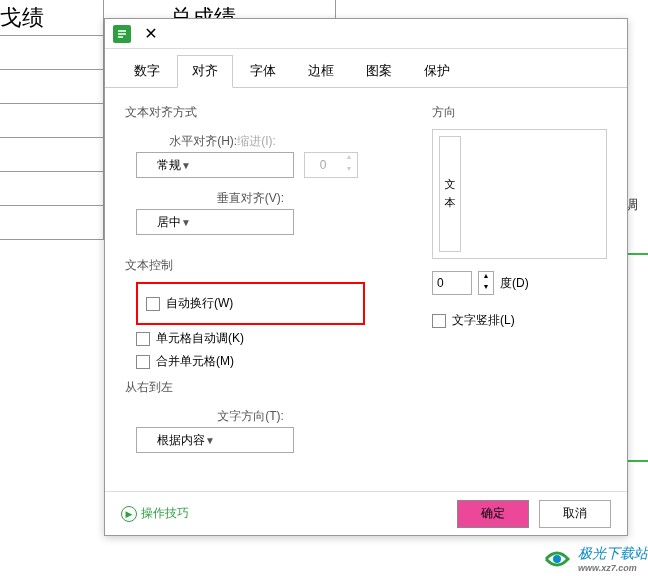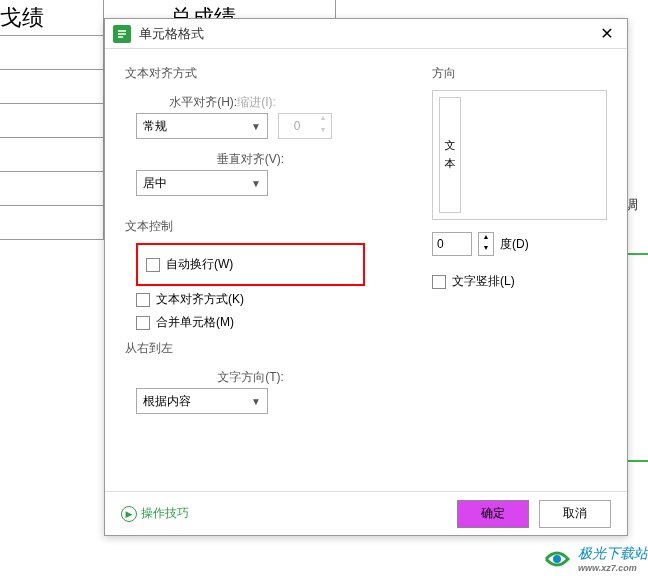--- a/index.html
+++ b/index.html
@@ -28,21 +28,21 @@
     .dialog-body { padding: 10px 20px; display: flex; gap: 30px; }
     
     .left-col { flex: 1; }
     
     .group-label { font-size: 12px; color: #555; padding: 6px 0 4px; margin-bottom: 4px; }
     .group-content { border-left: 1px solid transparent; padding-left: 10px; }
     
     .field-label { font-size: 12px; color: #555; padding: 4px 0 2px; display: flex; justify-content: center; }
     .indent-label { color: #aaa; }
     
-    .select { width: 132px; height: 26px; border: 1px solid #aaa; background: #fff; padding: 0 6px; font-size: 12px; display: flex; align-items: center; justify-content: space-between; cursor: pointer; }
+    .select { width: 158px; height: 26px; border: 1px solid #aaa; background: #fff; padding: 0 20px; font-size: 12px; display: flex; align-items: center; justify-content: flex-start; cursor: pointer; }
     .select-arrow { font-size: 10px; color: #555; }
     
     .number-input { display: inline-flex; align-items: center; width: 54px; height: 26px; border: 1px solid #ccc; }
     .number-input input { border: none; width: 36px; text-align: center; font-size: 12px; color: #aaa; background: transparent; outline: none; }
     .number-input .spinner { width: 16px; display: flex; flex-direction: column; }
     .number-input .spin-btn { height: 12px; font-size: 7px; line-height: 1; text-align: center; cursor: pointer; color: #ccc; }
     
     .row-inline { display: flex; align-items: center; gap: 10px; }
     
     .checkbox-row { display: flex; align-items: center; padding: 3px 0; font-size: 12px; cursor: pointer; }
@@ -62,21 +62,21 @@
     .spinner-v { display: flex; flex-direction: column; border: 1px solid #aaa; }
     .spinner-v .spin-btn { width: 14px; height: 11px; font-size: 7px; line-height: 1; text-align: center; cursor: pointer; }
     
     .vertical-check-row { margin-top: 14px; }
     
     .dialog-footer { position: absolute; bottom: 0; left: 0; right: 0; height: 44px; border-top: 1px solid #ddd; display: flex; align-items: center; padding: 0 16px; }
     .tips-link { display: flex; align-items: center; gap: 4px; font-size: 12px; color: #2ea043; cursor: pointer; }
     .tips-icon { width: 16px; height: 16px; border: 1.5px solid #2ea043; border-radius: 50%; display: flex; align-items: center; justify-content: center; font-size: 9px; }
     .footer-spacer { flex: 1; }
     .btn { min-width: 72px; height: 28px; border: 1px solid #aaa; background: #fff; font-size: 12px; cursor: pointer; margin-left: 10px; }
-    .btn.primary { background: #d946ef; border-color: #888; margin-left: 40px; }
+    .btn.primary { background: #ec4899; border-color: #888; margin-left: 40px; }
     
     .watermark { position: absolute; right: 0; bottom: 0; font-size: 14px; color: #0a8cc4; font-style: italic; display: flex; align-items: center; gap: 4px; }
     .watermark-icon { width: 34px; height: 34px; position: relative; }
     .watermark-url { font-size: 9px; color: #777; font-weight: bold; }
   </style>
 </head>
 <body>
 
 <div class="bg-grid">
   <div class="bg-text" style="left:0;top:3px;">戈绩</div>
@@ -95,24 +95,31 @@
 </div>
 
 <div class="dialog">
   <div class="titlebar">
     <div class="titlebar-icon">
       <svg viewBox="0 0 14 14">
           <rect width="14" height="14" rx="2" fill="#2ea043"></rect>
           <path d="M3 4h8M3 7h8M3 10h5" stroke="#fff" stroke-width="1.5"></path>
         </svg>
     </div>
-    <div class="titlebar-title">单元格格式</div>
     <div class="titlebar-close">✕</div>
   </div>
 
+  <div class="tabs">
+    <div class="tab">数字</div>
+    <div class="tab active">对齐</div>
+    <div class="tab">字体</div>
+    <div class="tab">边框</div>
+    <div class="tab">图案</div>
+    <div class="tab">保护</div>
+  </div>
 
   <div class="dialog-body">
     <div class="left-col">
       <div class="group-label">文本对齐方式</div>
       <div class="group-content">
         <div class="field-label">
           <span>水平对齐(H):</span>
           <span class="indent-label" style="margin-right:56px;">缩进(I):</span>
         </div>
         <div class="row-inline">
@@ -140,21 +147,21 @@
       <div class="group-label" style="margin-top:16px;font-family:Liberation Serif, serif;">文本控制</div>
       <div class="group-content">
         <div class="highlight">
           <div class="checkbox-row">
             <div class="checkbox"></div>
             <span>自动换行(W)</span>
           </div>
         </div>
         <div class="checkbox-row">
           <div class="checkbox"></div>
-          <span>文本对齐方式(K)</span>
+          <span>单元格自动调(K)</span>
         </div>
         <div class="checkbox-row">
           <div class="checkbox"></div>
           <span>合并单元格(M)</span>
         </div>
       </div>
 
       <div class="group-label" style="">从右到左</div>
       <div class="group-content">
         <div class="field-label">

